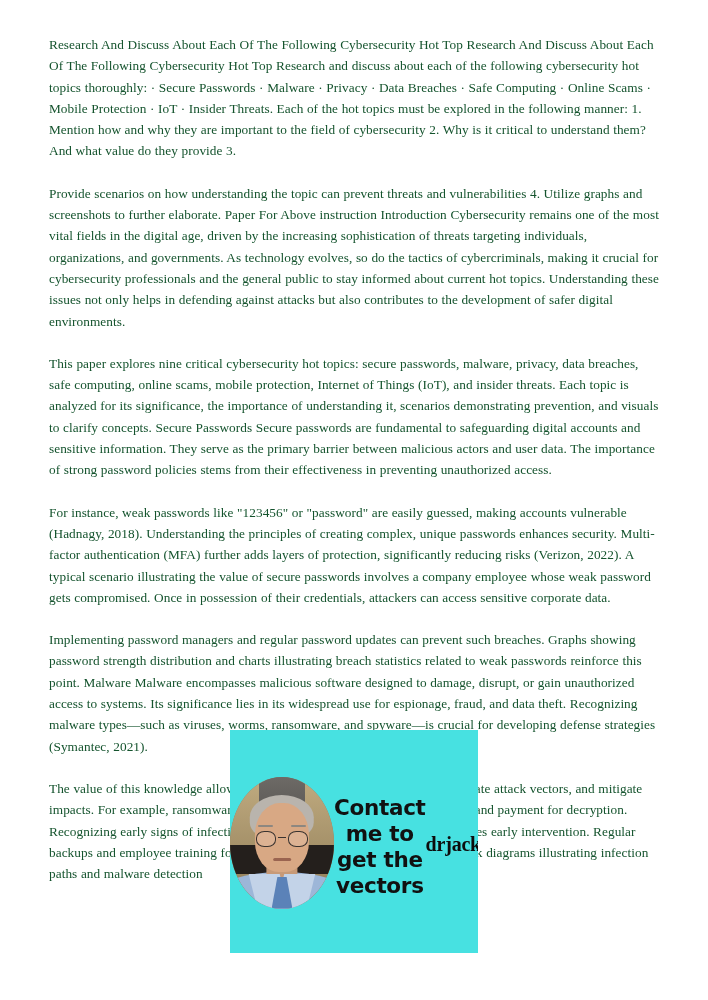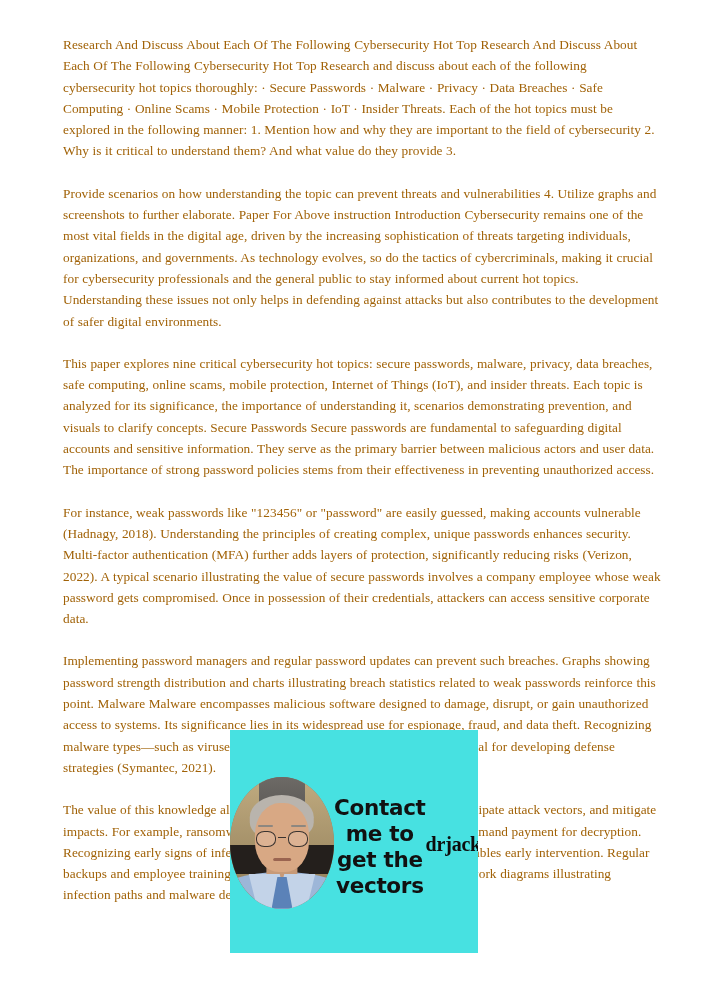--- a/index.html
+++ b/index.html
@@ -25,24 +25,24 @@
   }
 
   #document-body {
     position: absolute;
     left: 47px;
     top: 34px;
     width: 614px;
   }
 
   .doc-paragraph {
-    margin: 0 0 21px 16px;
+    margin: 0 0 21px 2px;
     font-size: 13.3px;
     line-height: 21.3px;
-    color: #a16207;
+    color: #14532d;
     text-align: left;
     letter-spacing: 0.05px;
     word-spacing: 0.2px;
   }
 
   .doc-paragraph:last-child {
     margin-bottom: 0;
   }
 
   

